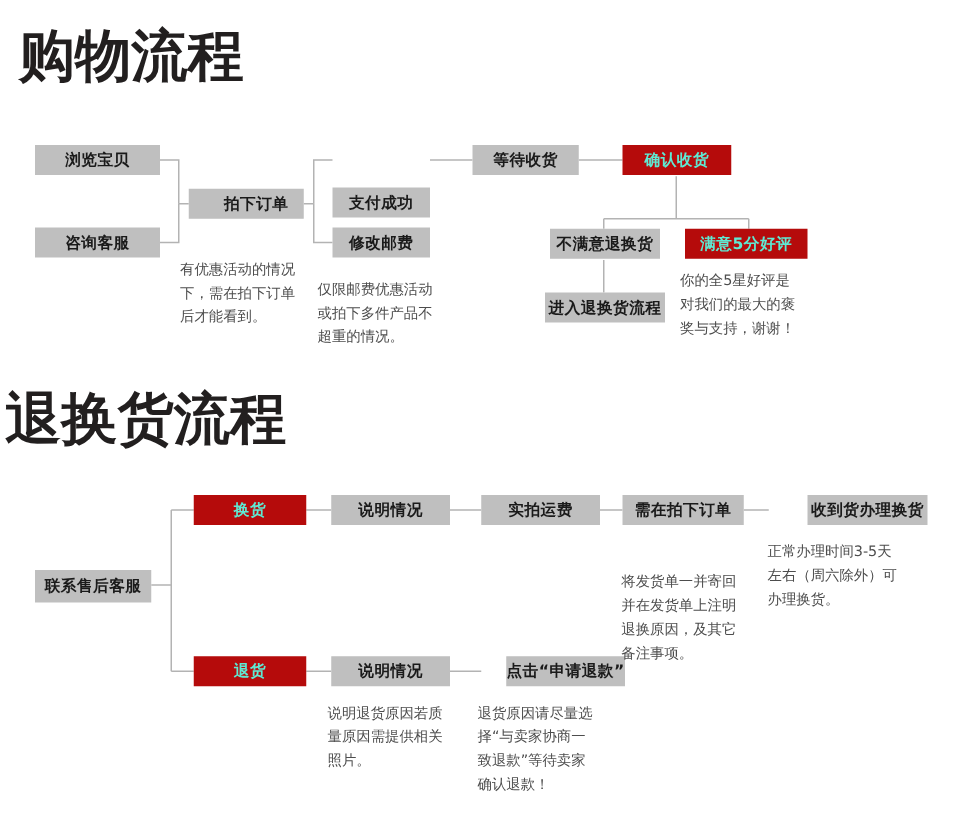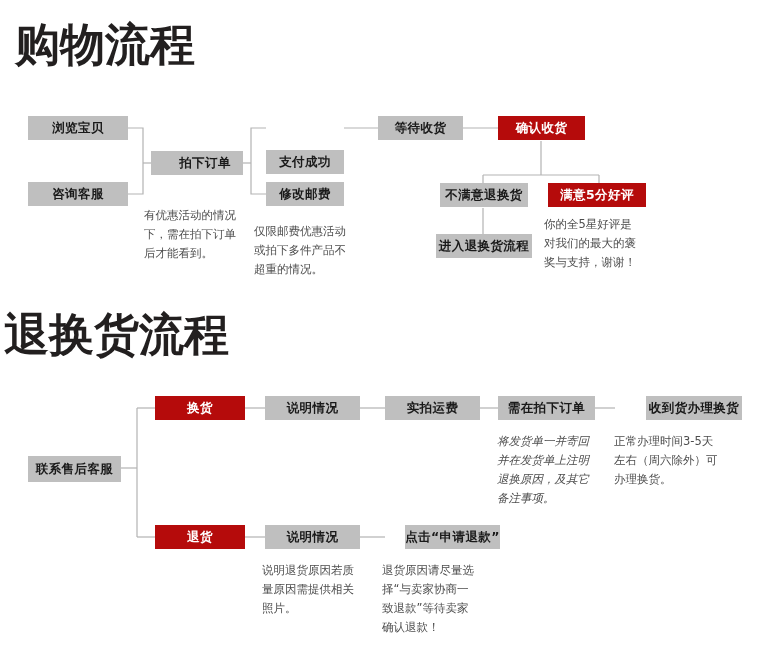--- a/index.html
+++ b/index.html
@@ -45,21 +45,21 @@
     line-height: 1;
     white-space: nowrap;
     letter-spacing: 0.4px;
   }
   .box.grey {
     background: #bfbfbf;
     color: #1a1a1a;
   }
   .box.red {
     background: #b50b0b;
-    color: #ffffff;
+    color: #5eead4;
   }
   
   .note {
     position: absolute;
     font-size: 11.5px;
     line-height: 19px;
     color: #4d4d4d;
     font-weight: normal;
     white-space: pre-line;
   }
@@ -167,21 +167,21 @@
   <div class="box grey" style="left:646px; top:396px; width:96px;  height:24px;">收到货办理换货</div>
 
   <div class="box red" style="left:155px; top:525px; width:90px;  height:24px;">退货</div>
 
   <div class="box grey" style="left:265px; top:525px; width:95px;  height:24px;">说明情况</div>
 
   <div class="box grey" style="left:385px; top:525px; width:95px;  height:24px;margin-left:20px;">点击“申请退款”</div>
 
 
 
-  <div class="note" style="left:497px; top:432px; width:104px;font-style:italic;">将发货单一并寄回
+  <div class="note" style="left:497px; top:456px; width:104px;">将发货单一并寄回
 并在发货单上注明
 退换原因，及其它
 备注事项。</div>
 
   <div class="note" style="left:614px; top:432px; width:110px;">正常办理时间3-5天
 左右（周六除外）可
 办理换货。</div>
 
   <div class="note" style="left:382px; top:561px; width:106px;">退货原因请尽量选
 择“与卖家协商一

